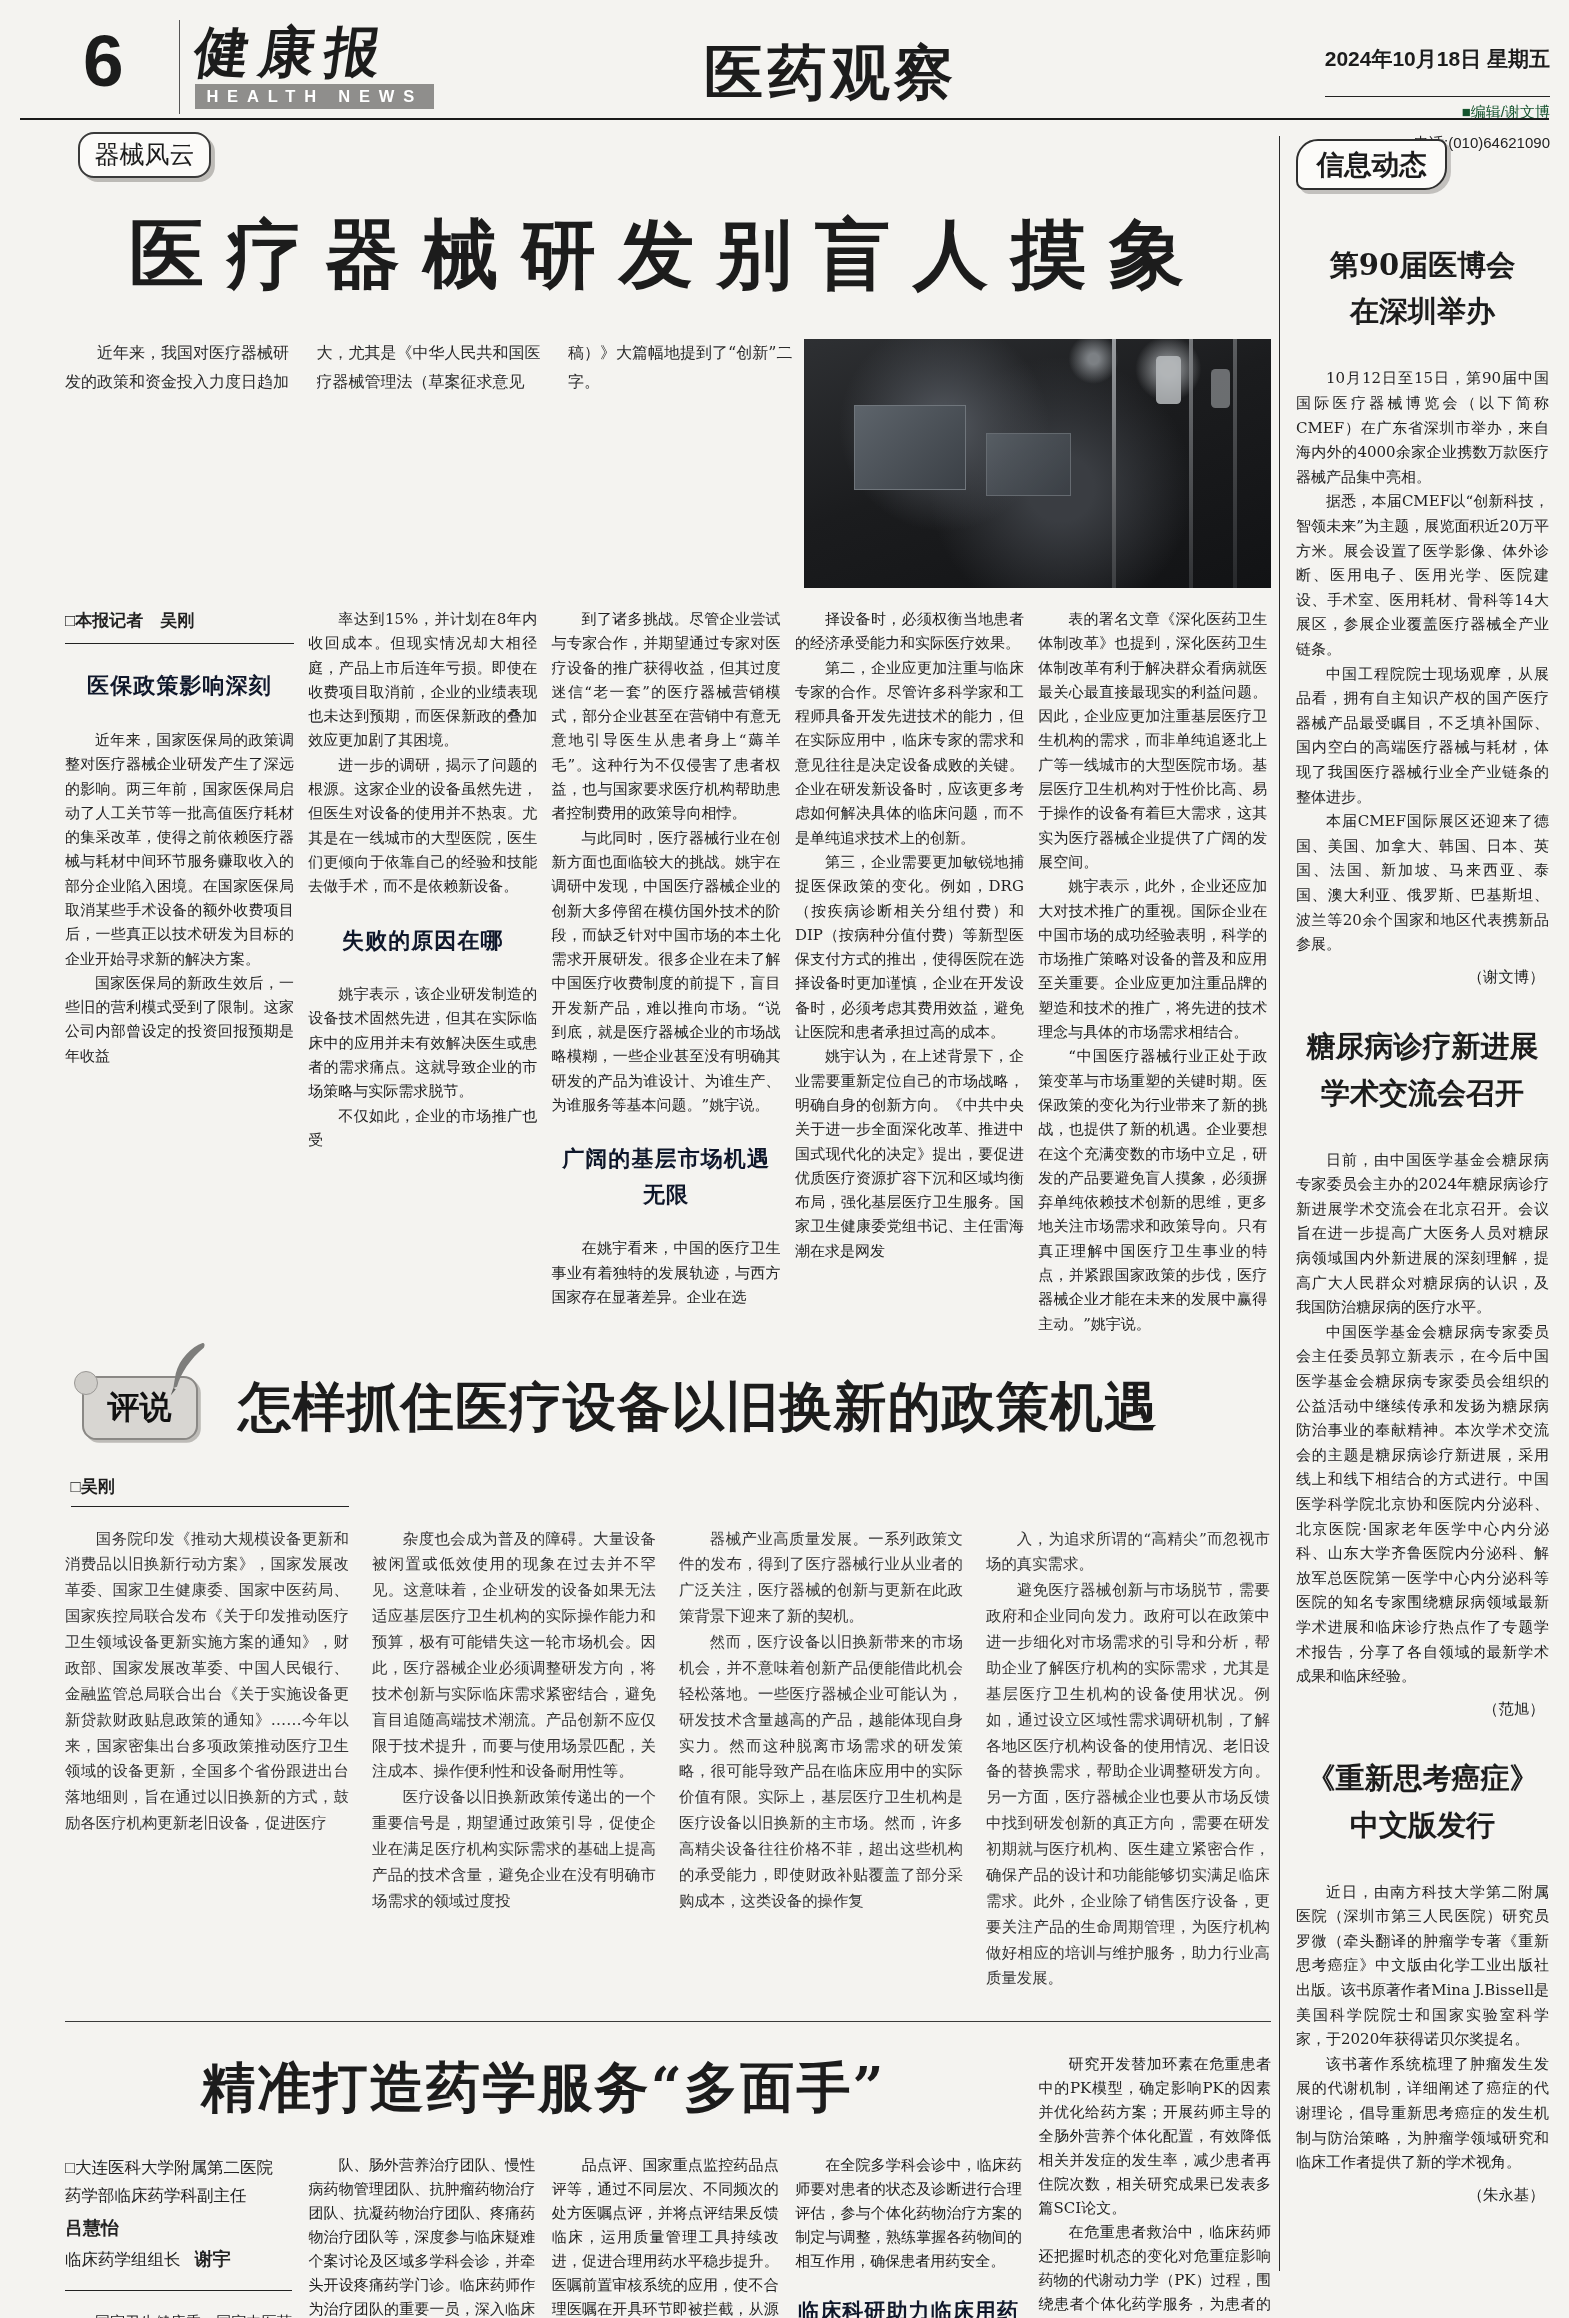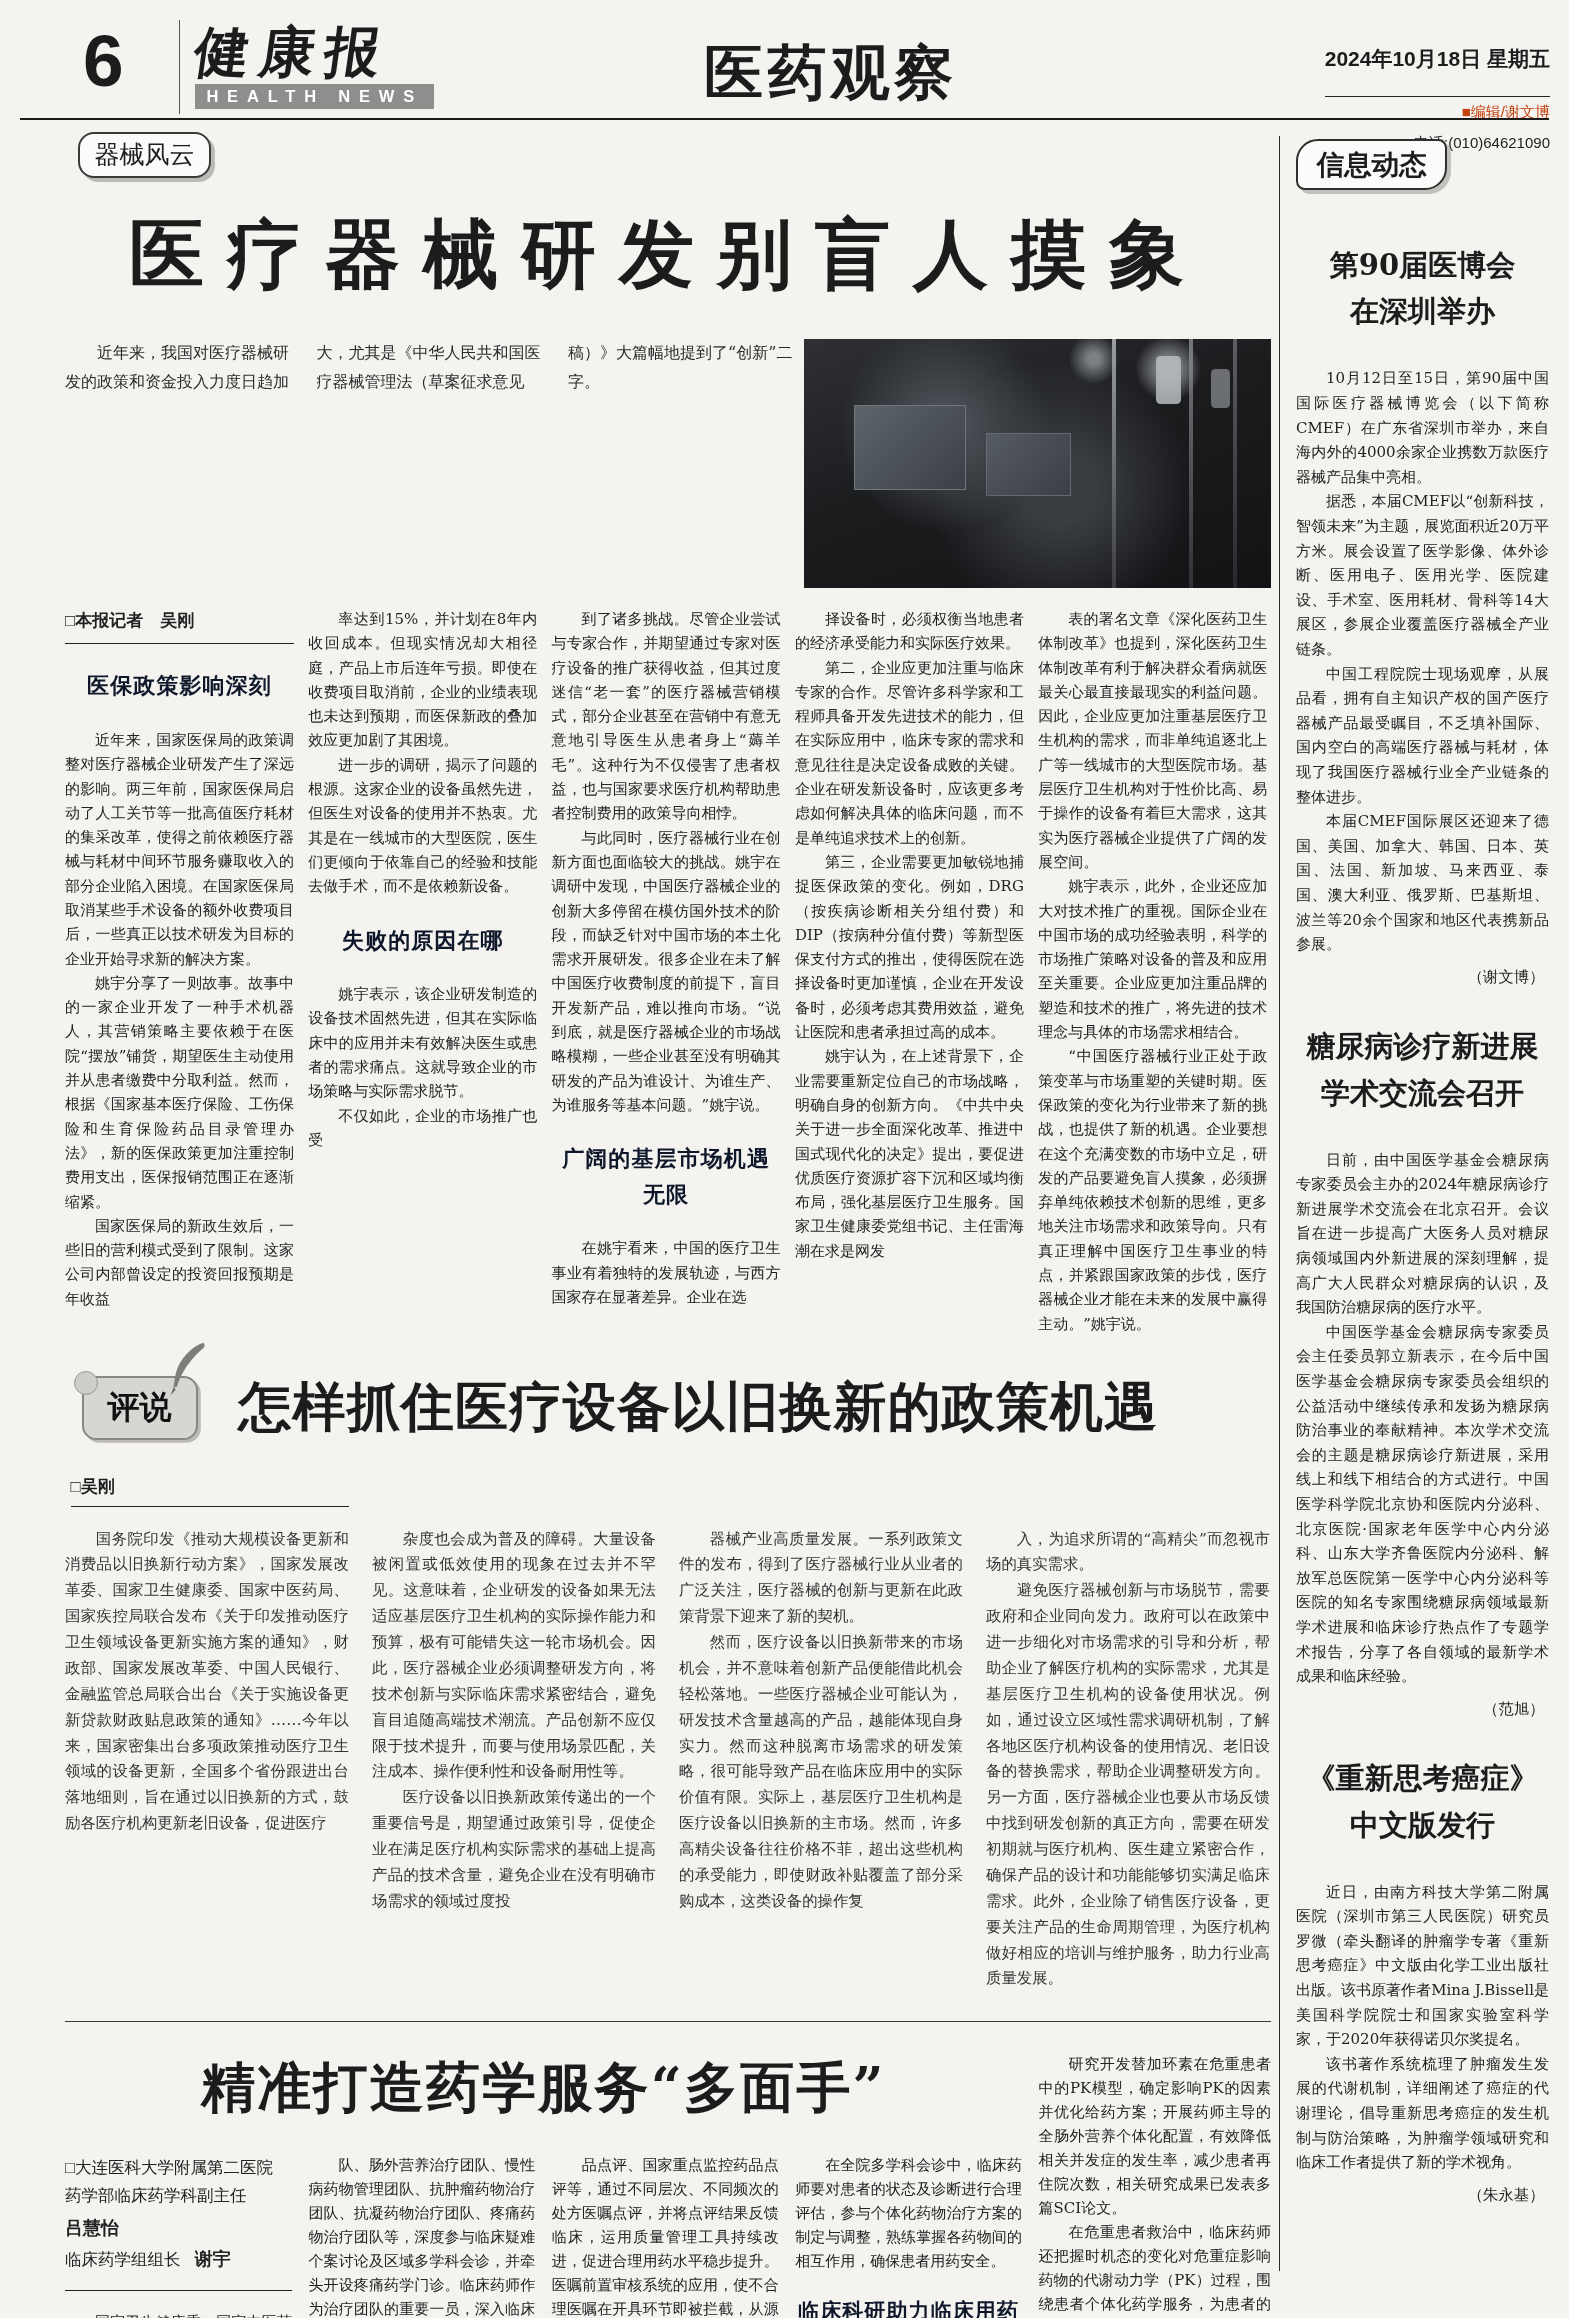--- a/index.html
+++ b/index.html
@@ -8,21 +8,21 @@
 
   
   .header{position:absolute;left:61px;top:20px;width:1489px;height:94px;}
   .pagenum{position:absolute;left:22px;top:4.4px;font-family:"Liberation Sans",sans-serif;font-weight:900;font-size:73px;line-height:1;}
   .logo-block{position:absolute;left:118px;top:0;padding-left:15.4px;border-left:1.7px solid #555;height:94px;}
   .logo-cn{font-family:"DejaVu Serif",serif;font-weight:bold;font-size:55px;line-height:1.15;transform:skewX(-8deg);display:inline-block;letter-spacing:10px;}
   .logo-en-bar{display:inline-block;background:#8f8e8c;color:#fff;font-family:"Liberation Sans",sans-serif;font-weight:bold;font-size:16.5px;letter-spacing:8.8px;padding:2.2px 11px 3.3px 11px;margin-top:1.1px;}
   .section-title{position:absolute;left:643px;top:14.3px;font-family:"Liberation Sans",sans-serif;font-weight:900;font-size:59px;letter-spacing:4.4px;}
   .date-block{position:absolute;right:0;top:25px;text-align:right;}
   .date-line{font-family:"Liberation Sans",sans-serif;font-weight:bold;font-size:21px;border-bottom:1.1px solid #222;padding-bottom:23px;margin-bottom:5.5px;}
-  .editor-line{font-size:15px;color:#c2410c;margin-bottom:12px;font-family:"Liberation Sans",sans-serif;}
+  .editor-line{font-size:15px;color:#14532d;margin-bottom:12px;font-family:"Liberation Sans",sans-serif;}
   .phone-line{font-size:15px;color:#222;font-family:"Liberation Sans",sans-serif;}
   .rule-top{position:absolute;left:20px;right:20px;top:118px;height:1.7px;background:#1a1a1a;}
 
   
   .main{position:absolute;left:65px;top:132px;width:1206px;}
   .vline{position:absolute;left:1279px;top:136px;height:2135px;width:1.1px;background:#2a2a2a;}
   .sidebar{position:absolute;left:1296px;top:139px;width:253px;}
 
   
   .a1-tag{display:inline-block;border:2.2px solid #3a3a3a;border-radius:16px;padding:4.4px 14.3px;font-family:"Liberation Sans",sans-serif;font-weight:400;font-size:25px;background:#fcfbf9;box-shadow:3.9px 3.9px 0 #bcbab6;margin-left:13.2px;}
@@ -128,21 +128,20 @@
           <div class="ph-bag"></div>
           <div class="ph-bag2"></div>
         </div>
       </div>
       <div class="a1-cols">
         <div class="col">
           <div class="byline">□本报记者　吴刚</div>
           <div>
               <h3 class="chead">医保政策影响深刻</h3>
               <p class="para">近年来，国家医保局的政策调整对医疗器械企业研发产生了深远的影响。两三年前，国家医保局启动了人工关节等一批高值医疗耗材的集采改革，使得之前依赖医疗器械与耗材中间环节服务赚取收入的部分企业陷入困境。在国家医保局取消某些手术设备的额外收费项目后，一些真正以技术研发为目标的企业开始寻求新的解决方案。</p>
-              <p class="para">姚宇分享了一则故事。故事中的一家企业开发了一种手术机器人，其营销策略主要依赖于在医院“摆放”铺货，期望医生主动使用并从患者缴费中分取利益。然而，根据《国家基本医疗保险、工伤保险和生育保险药品目录管理办法》，新的医保政策更加注重控制费用支出，医保报销范围正在逐渐缩紧。</p>
               <p class="para">国家医保局的新政生效后，一些旧的营利模式受到了限制。这家公司内部曾设定的投资回报预期是年收益</p>
             </div>
         </div>
         <div class="col">
             <p class="para">率达到15%，并计划在8年内收回成本。但现实情况却大相径庭，产品上市后连年亏损。即使在收费项目取消前，企业的业绩表现也未达到预期，而医保新政的叠加效应更加剧了其困境。</p>
             <p class="para">进一步的调研，揭示了问题的根源。这家企业的设备虽然先进，但医生对设备的使用并不热衷。尤其是在一线城市的大型医院，医生们更倾向于依靠自己的经验和技能去做手术，而不是依赖新设备。</p>
             <h3 class="chead">失败的原因在哪</h3>
             <p class="para">姚宇表示，该企业研发制造的设备技术固然先进，但其在实际临床中的应用并未有效解决医生或患者的需求痛点。这就导致企业的市场策略与实际需求脱节。</p>
             <p class="para">不仅如此，企业的市场推广也受</p>
           </div>

